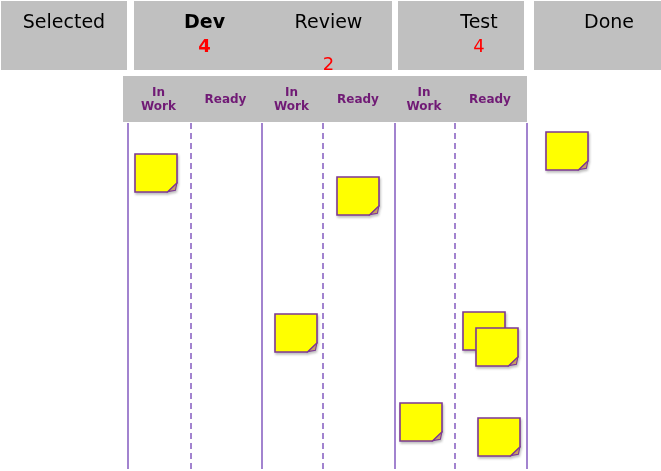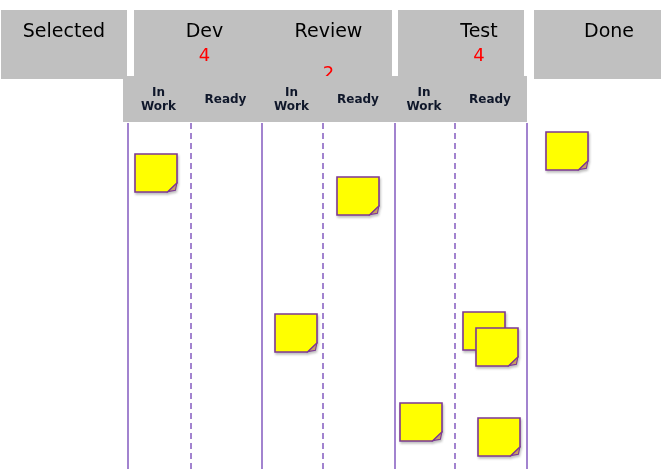--- a/index.html
+++ b/index.html
@@ -13,45 +13,45 @@
   html,body{margin:0;padding:0;background:#ffffff;}
   .board{
     position:relative;
     width:661px;height:471px;
     background:#ffffff;
     overflow:hidden;
     font-family:"DejaVu Sans","Liberation Sans",sans-serif;
   }
   
   .col-header{
-    position:absolute;top:10px;height:69px;
+    position:absolute;top:1px;height:69px;
     background:var(--header-bg);
     display:flex;flex-direction:column;align-items:center;
     box-sizing:border-box;padding-top:7px;
   }
   .col-header .col-label{
     font-size:19px;color:#000;line-height:26px;white-space:nowrap;
   }
   .col-header .col-count{
     font-size:18px;color:var(--count-color);line-height:24px;
   }
   .hdr-selected{left:1px;width:126px;}
-  .hdr-dev{left:134px;width:141px;}
+  .hdr-dev{left:134px;width:141px;font-weight:bold;}
   .hdr-review{left:265px;width:127px;gap:18px;}
   .hdr-test{left:398px;width:126px;padding-left:36px;}
   .hdr-done{left:534px;width:150px;}
   
   .lane-bar{
     position:absolute;left:123px;top:76px;width:404px;height:46px;
     background:var(--header-bg);
   }
   .lane-label{
     position:absolute;top:76px;height:46px;
     display:flex;align-items:center;justify-content:center;
-    font-size:12px;font-weight:bold;color:#0f172a;text-align:center;line-height:14px;
+    font-size:12px;font-weight:bold;color:#701a75;text-align:center;line-height:14px;
   }
   .lane-label span{display:inline-block;}
   .lane-label.wrap span{max-width:36px;}
   .lane-0{left:127px;width:63px;}
   .lane-1{left:190px;width:71px;}
   .lane-2{left:261px;width:61px;}
   .lane-3{left:322px;width:72px;}
   .lane-4{left:394px;width:60px;}
   .lane-5{left:454px;width:72px;}
   

